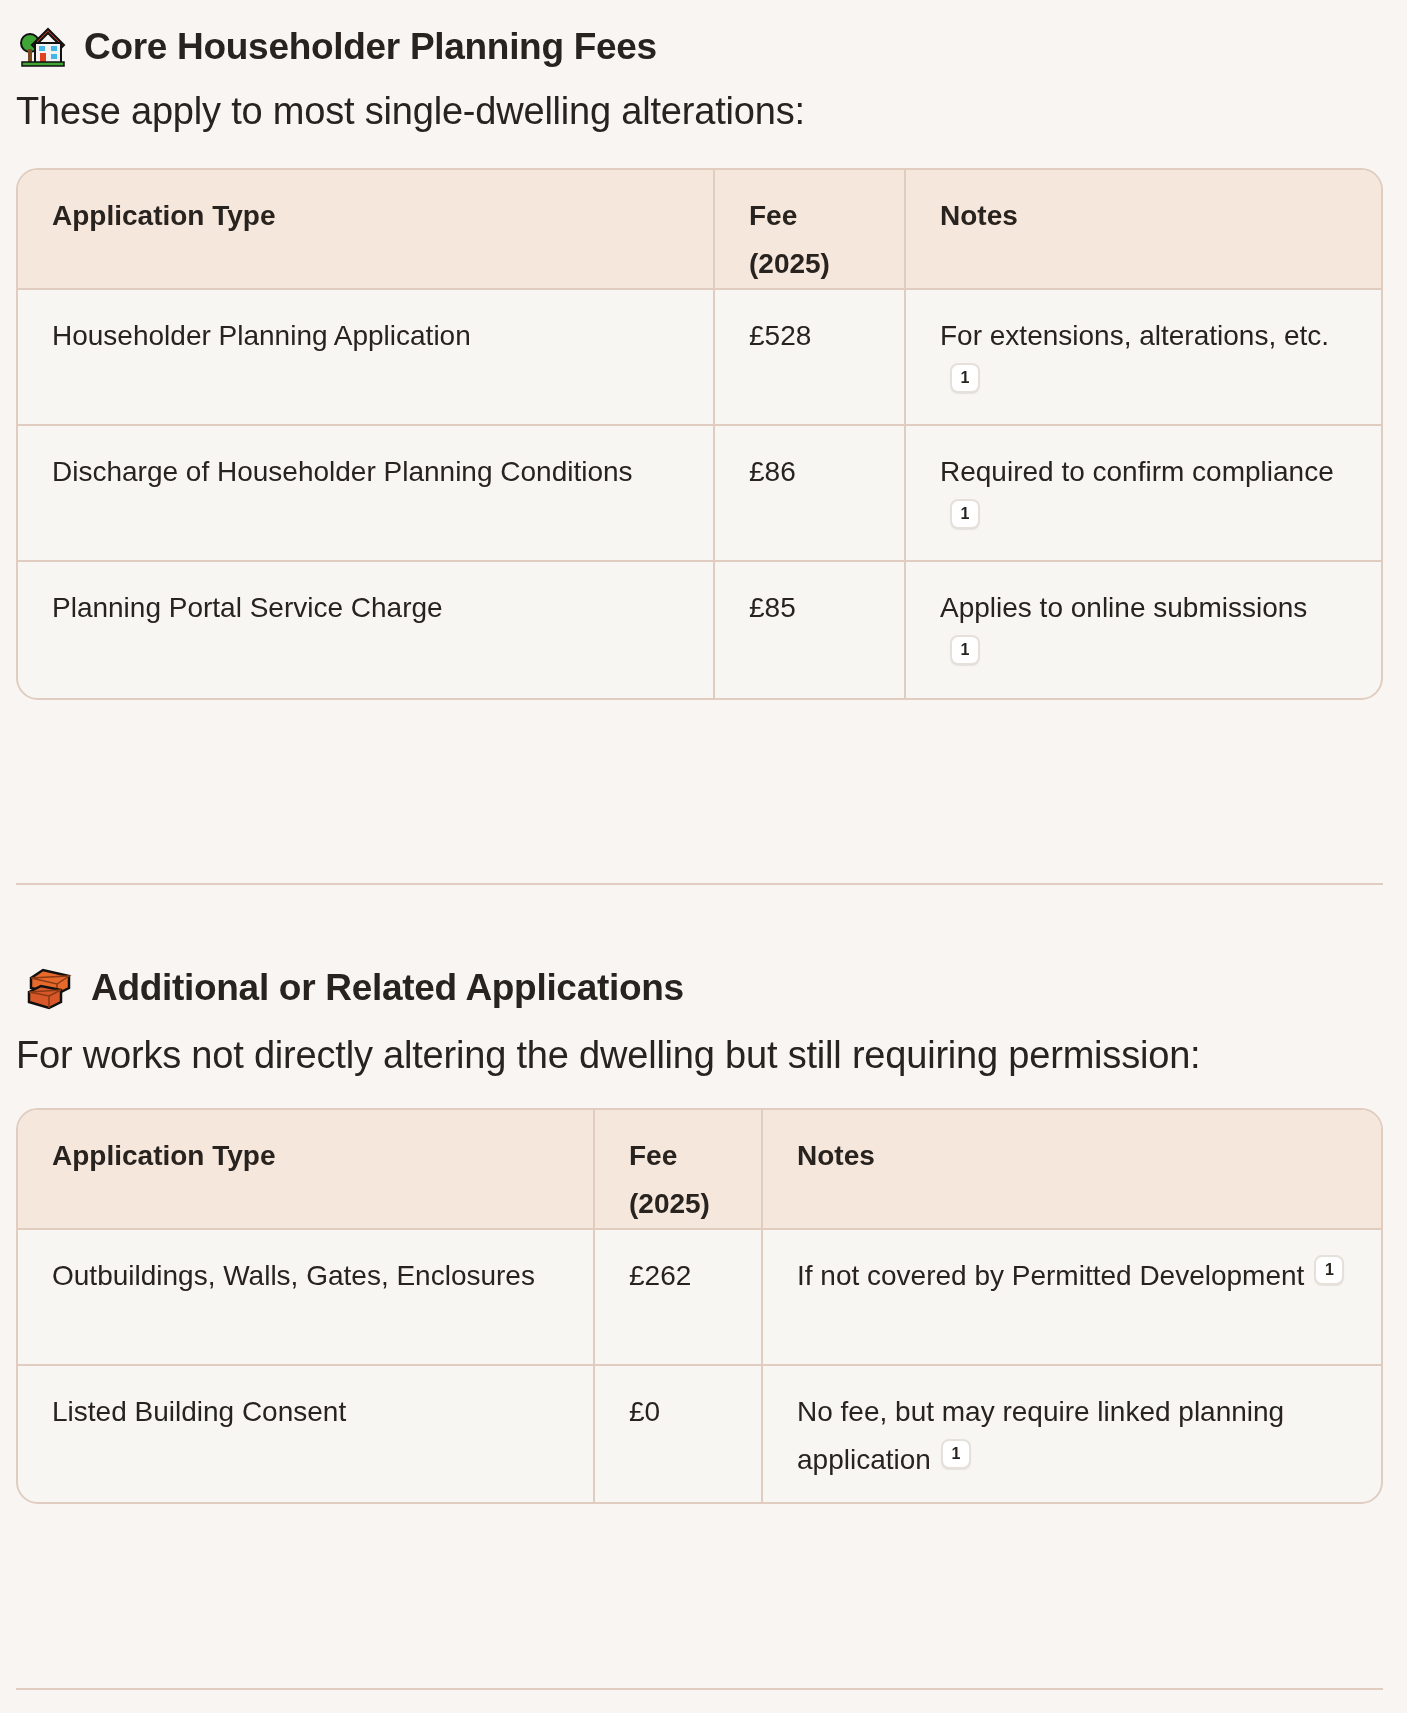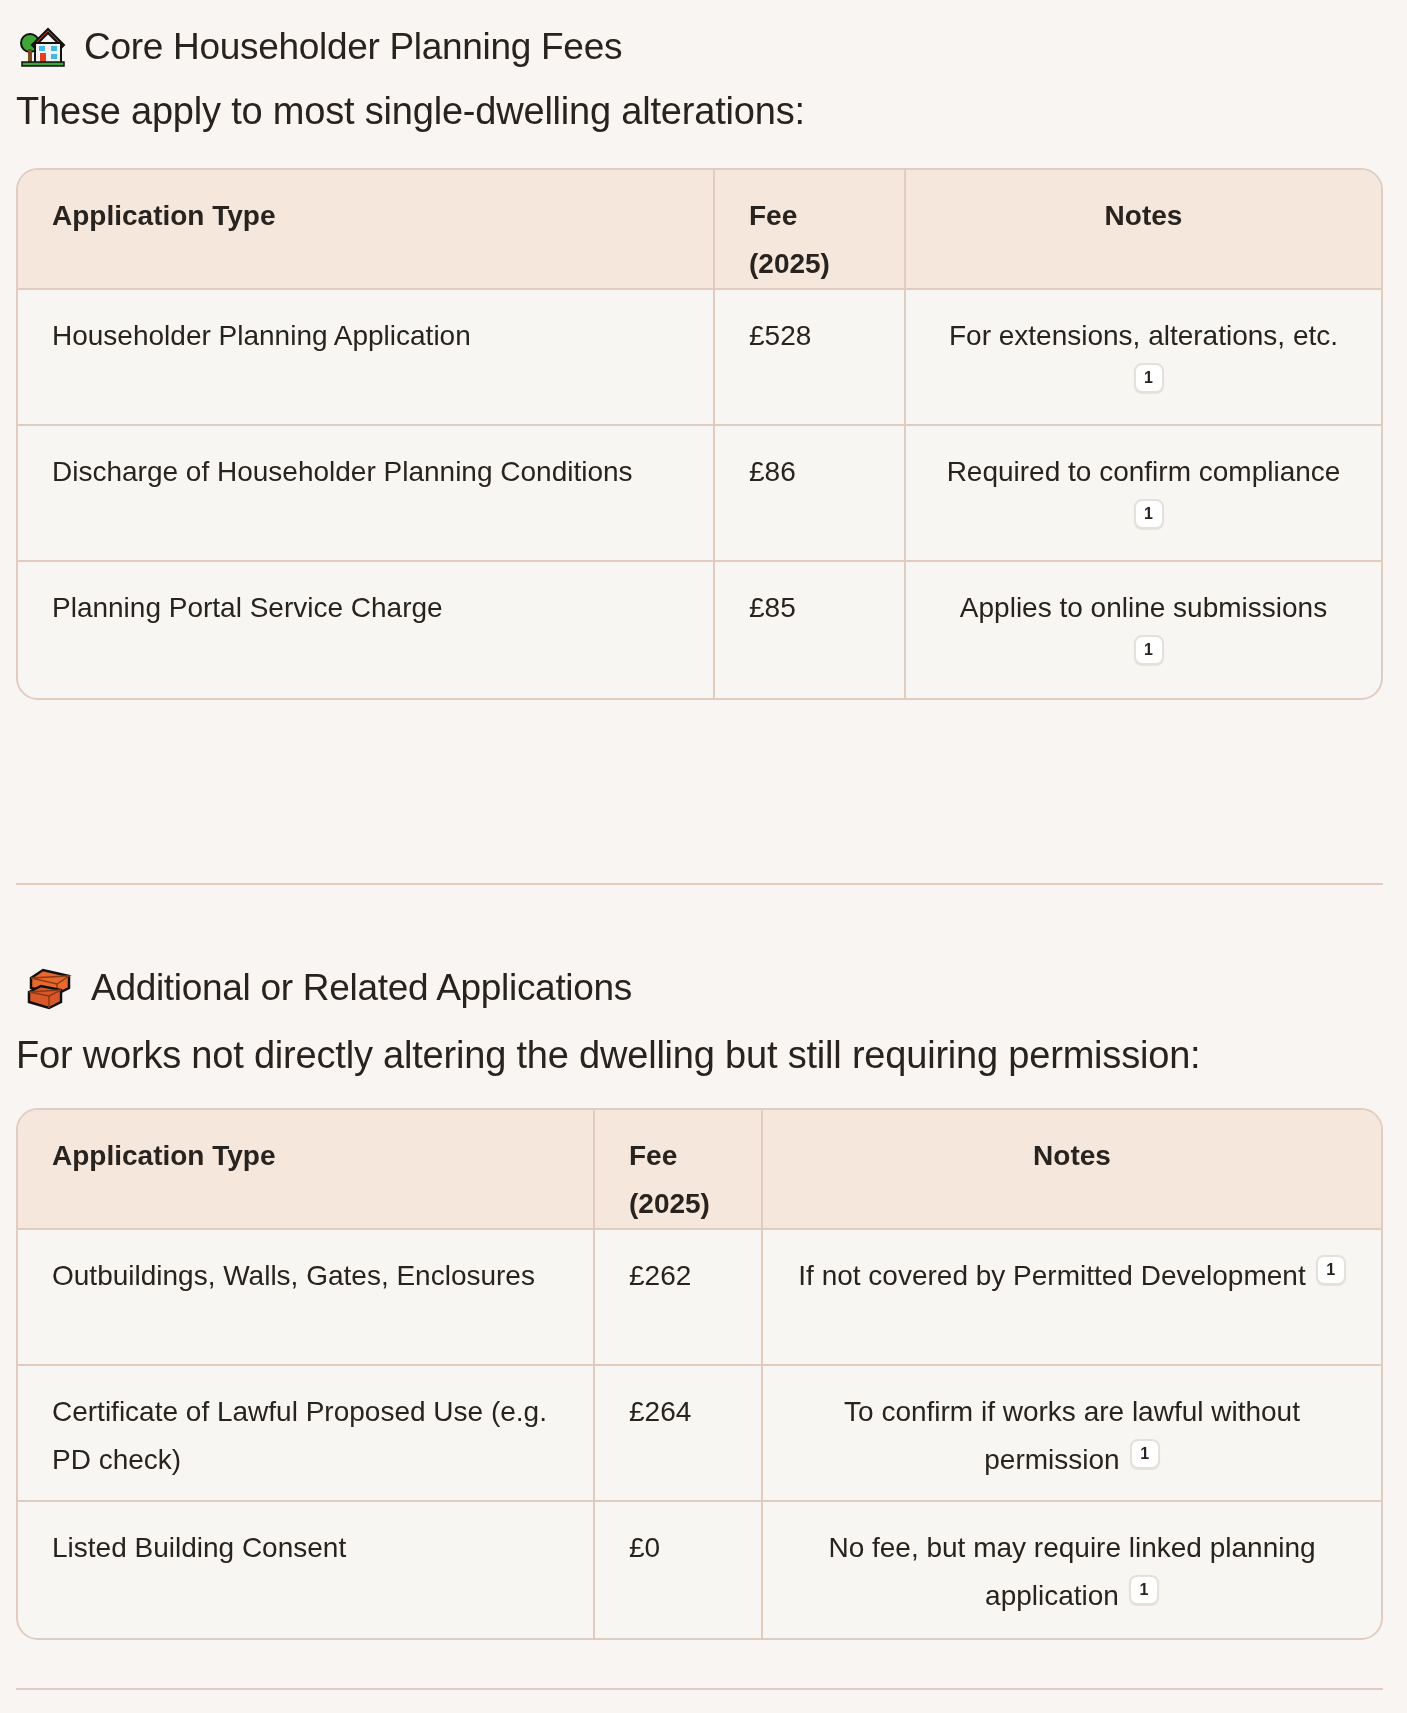--- a/index.html
+++ b/index.html
@@ -8,42 +8,42 @@
     height: 1713px;
     background: #f8f5f2;
     font-family: "Liberation Sans", "DejaVu Sans", sans-serif;
     color: #28231f;
     overflow: hidden;
     position: relative;
   }
   .page { position: absolute; left: 16px; top: 0; width: 1366px; }
   .section-heading {
     display: flex; align-items: center;
-    font-size: 37px; font-weight: 400; letter-spacing: -0.3px;
+    font-size: 37px; font-weight: 700; letter-spacing: -0.3px;
     height: 50px; margin: 0;
   }
   .section-heading .emoji { width: 48px; height: 48px; margin-right: 18px; flex-shrink: 0; }
   .intro { font-size: 38px; margin: 0; letter-spacing: -0.2px; }
   table {
     border-collapse: separate; border-spacing: 0;
     width: 1367px;
     border: 2px solid #e0cdc0;
     border-radius: 22px;
     overflow: hidden;
     background: #f8f6f3;
     font-size: 28px;
   }
   th, td {
     text-align: left; vertical-align: top;
     padding: 22px 34px 0 34px;
     line-height: 48px;
     border-right: 2px solid #e0cdc0;
     border-bottom: 2px solid #e0cdc0;
   }
-  th:last-child, td:last-child { border-right: none; text-align: center; }
+  th:last-child, td:last-child { border-right: none; }
   tr:last-child td { border-bottom: none; }
   thead th { background: #f5e7dc; font-weight: 700; height: 116px; box-sizing: border-box; margin-top: 44px; }
   tbody td { height: 136px; box-sizing: border-box; font-weight: 400; }
   .cite {
     display: inline-flex; align-items: center; justify-content: center;
     width: 30px; height: 30px;
     border: 2px solid #e6e0da; border-radius: 8px;
     background: #ffffff;
     font-size: 16px; font-weight: 700;
     vertical-align: 10px; margin-left: 10px;
@@ -136,25 +136,20 @@
         <th>Notes</th>
       </tr>
     </thead>
     <tbody>
       <tr>
         <td>Outbuildings, Walls, Gates, Enclosures</td>
         <td>£262</td>
         <td><span>If not covered by Permitted Development</span><span class="cite">1</span></td>
       </tr>
       <tr>
-        <td>Certificate of Lawful Proposed Use (e.g. PD check)</td>
-        <td>£264</td>
-        <td><span>To confirm if works are lawful without permission</span><span class="cite">1</span></td>
-      </tr>
-      <tr>
         <td>Listed Building Consent</td>
         <td>£0</td>
         <td><span>No fee, but may require linked planning application</span><span class="cite">1</span></td>
       </tr>
     </tbody>
   </table>
 
   <div class="divider" style="position:absolute; top:1688px; left:0;"></div>
 </div>
 

